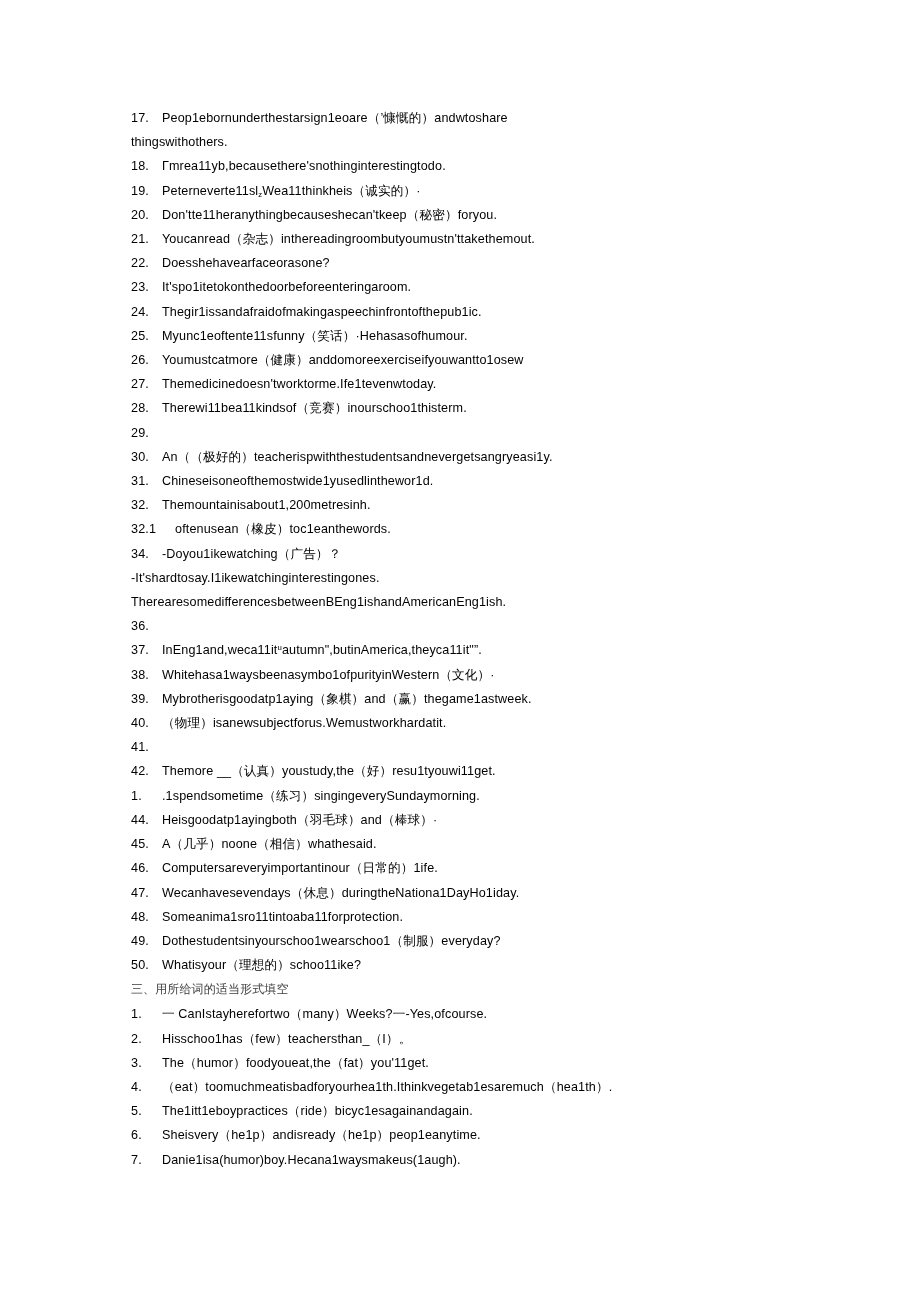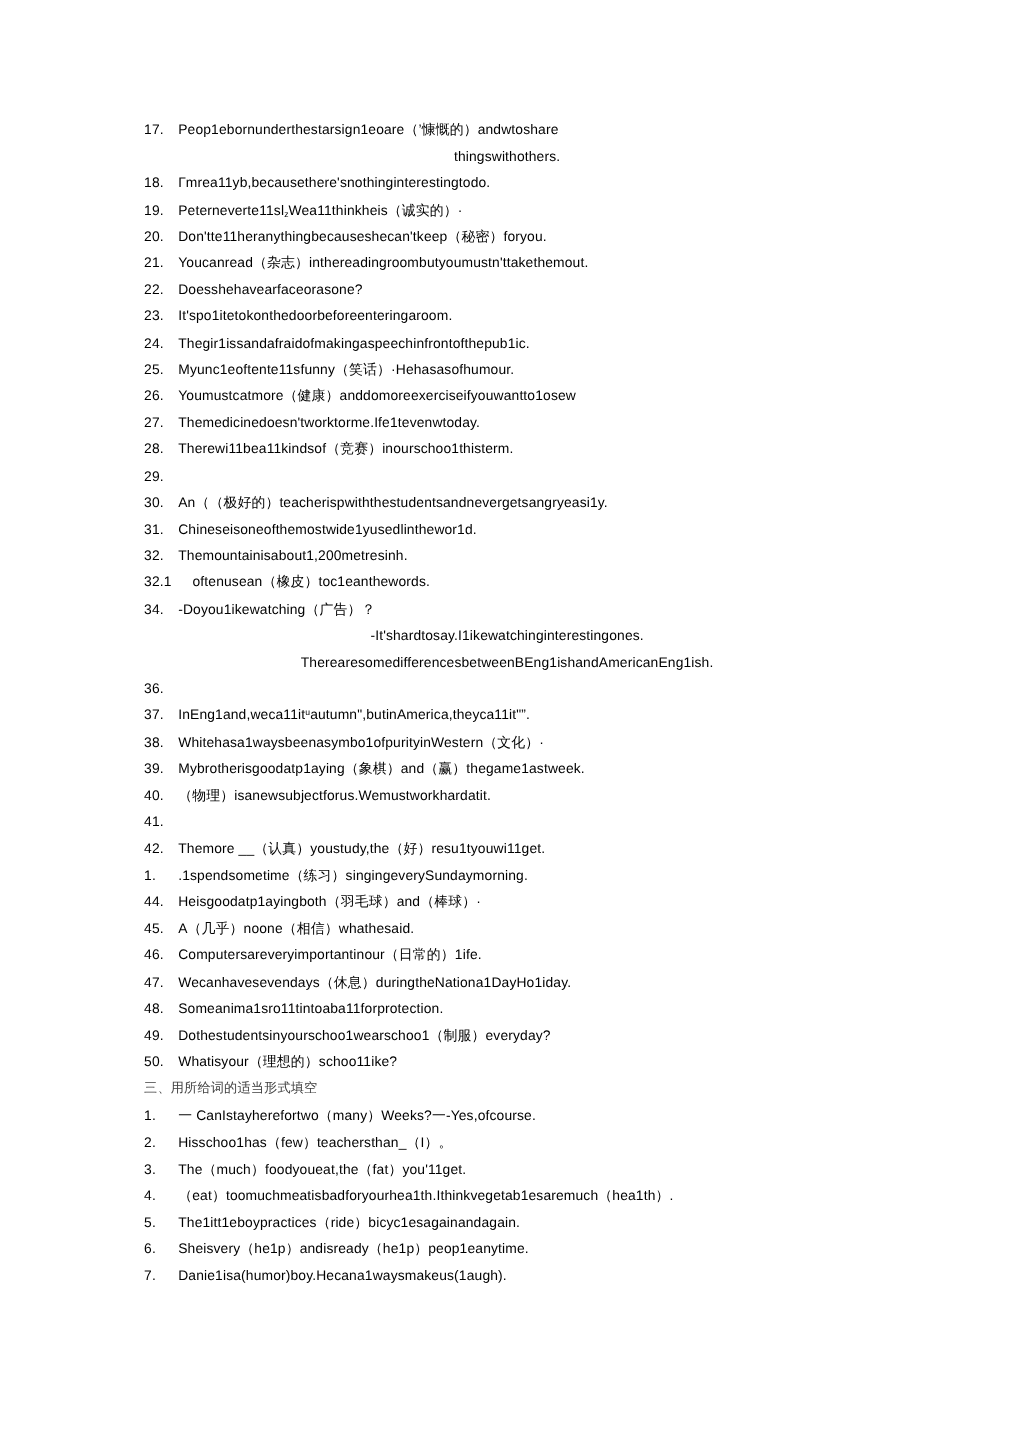--- a/index.html
+++ b/index.html
@@ -47,21 +47,20 @@
     text-align: left;
   }
   .q-text {
     flex: 0 1 auto;
     white-space: nowrap;
     text-align: right;
   }
   
   .flush {
     padding-left: 0;
-    text-align: center;
   }
   
   .q.wide .q-num {
     width: 44px;
   }
   
   .section-heading {
     display: block;
     font-family: "DejaVu Serif", "Liberation Serif", serif;
     font-size: 12px;
@@ -225,21 +224,21 @@
       <div class="line q">
         <span class="q-num">1.</span>
         <span class="q-text"><span class="cn">一</span><span> CanIstayherefortwo</span><span class="cn">（</span><span>many</span><span class="cn">）</span><span>Weeks?</span><span class="cn">一</span><span>-Yes,ofcourse.</span></span>
       </div>
       <div class="line q">
         <span class="q-num">2.</span>
         <span class="q-text"><span>Hisschoo1has</span><span class="cn">（</span><span>few</span><span class="cn">）</span><span>teachersthan_</span><span class="cn">（</span><span>I</span><span class="cn">）。</span></span>
       </div>
       <div class="line q">
         <span class="q-num">3.</span>
-        <span class="q-text"><span>The</span><span class="cn">（</span><span>much</span><span class="cn">）</span><span>foodyoueat,the</span><span class="cn">（</span><span>fat</span><span class="cn">）</span><span>you'11get.</span></span>
+        <span class="q-text"><span>The</span><span class="cn">（</span><span>humor</span><span class="cn">）</span><span>foodyoueat,the</span><span class="cn">（</span><span>fat</span><span class="cn">）</span><span>you'11get.</span></span>
       </div>
       <div class="line q">
         <span class="q-num">4.</span>
         <span class="q-text"><span class="cn">（</span><span>eat</span><span class="cn">）</span><span>toomuchmeatisbadforyourhea1th.Ithinkvegetab1esaremuch</span><span class="cn">（</span><span>hea1th</span><span class="cn">）</span><span>.</span></span>
       </div>
       <div class="line q">
         <span class="q-num">5.</span>
         <span class="q-text"><span>The1itt1eboypractices</span><span class="cn">（</span><span>ride</span><span class="cn">）</span><span>bicyc1esagainandagain.</span></span>
       </div>
       <div class="line q">

